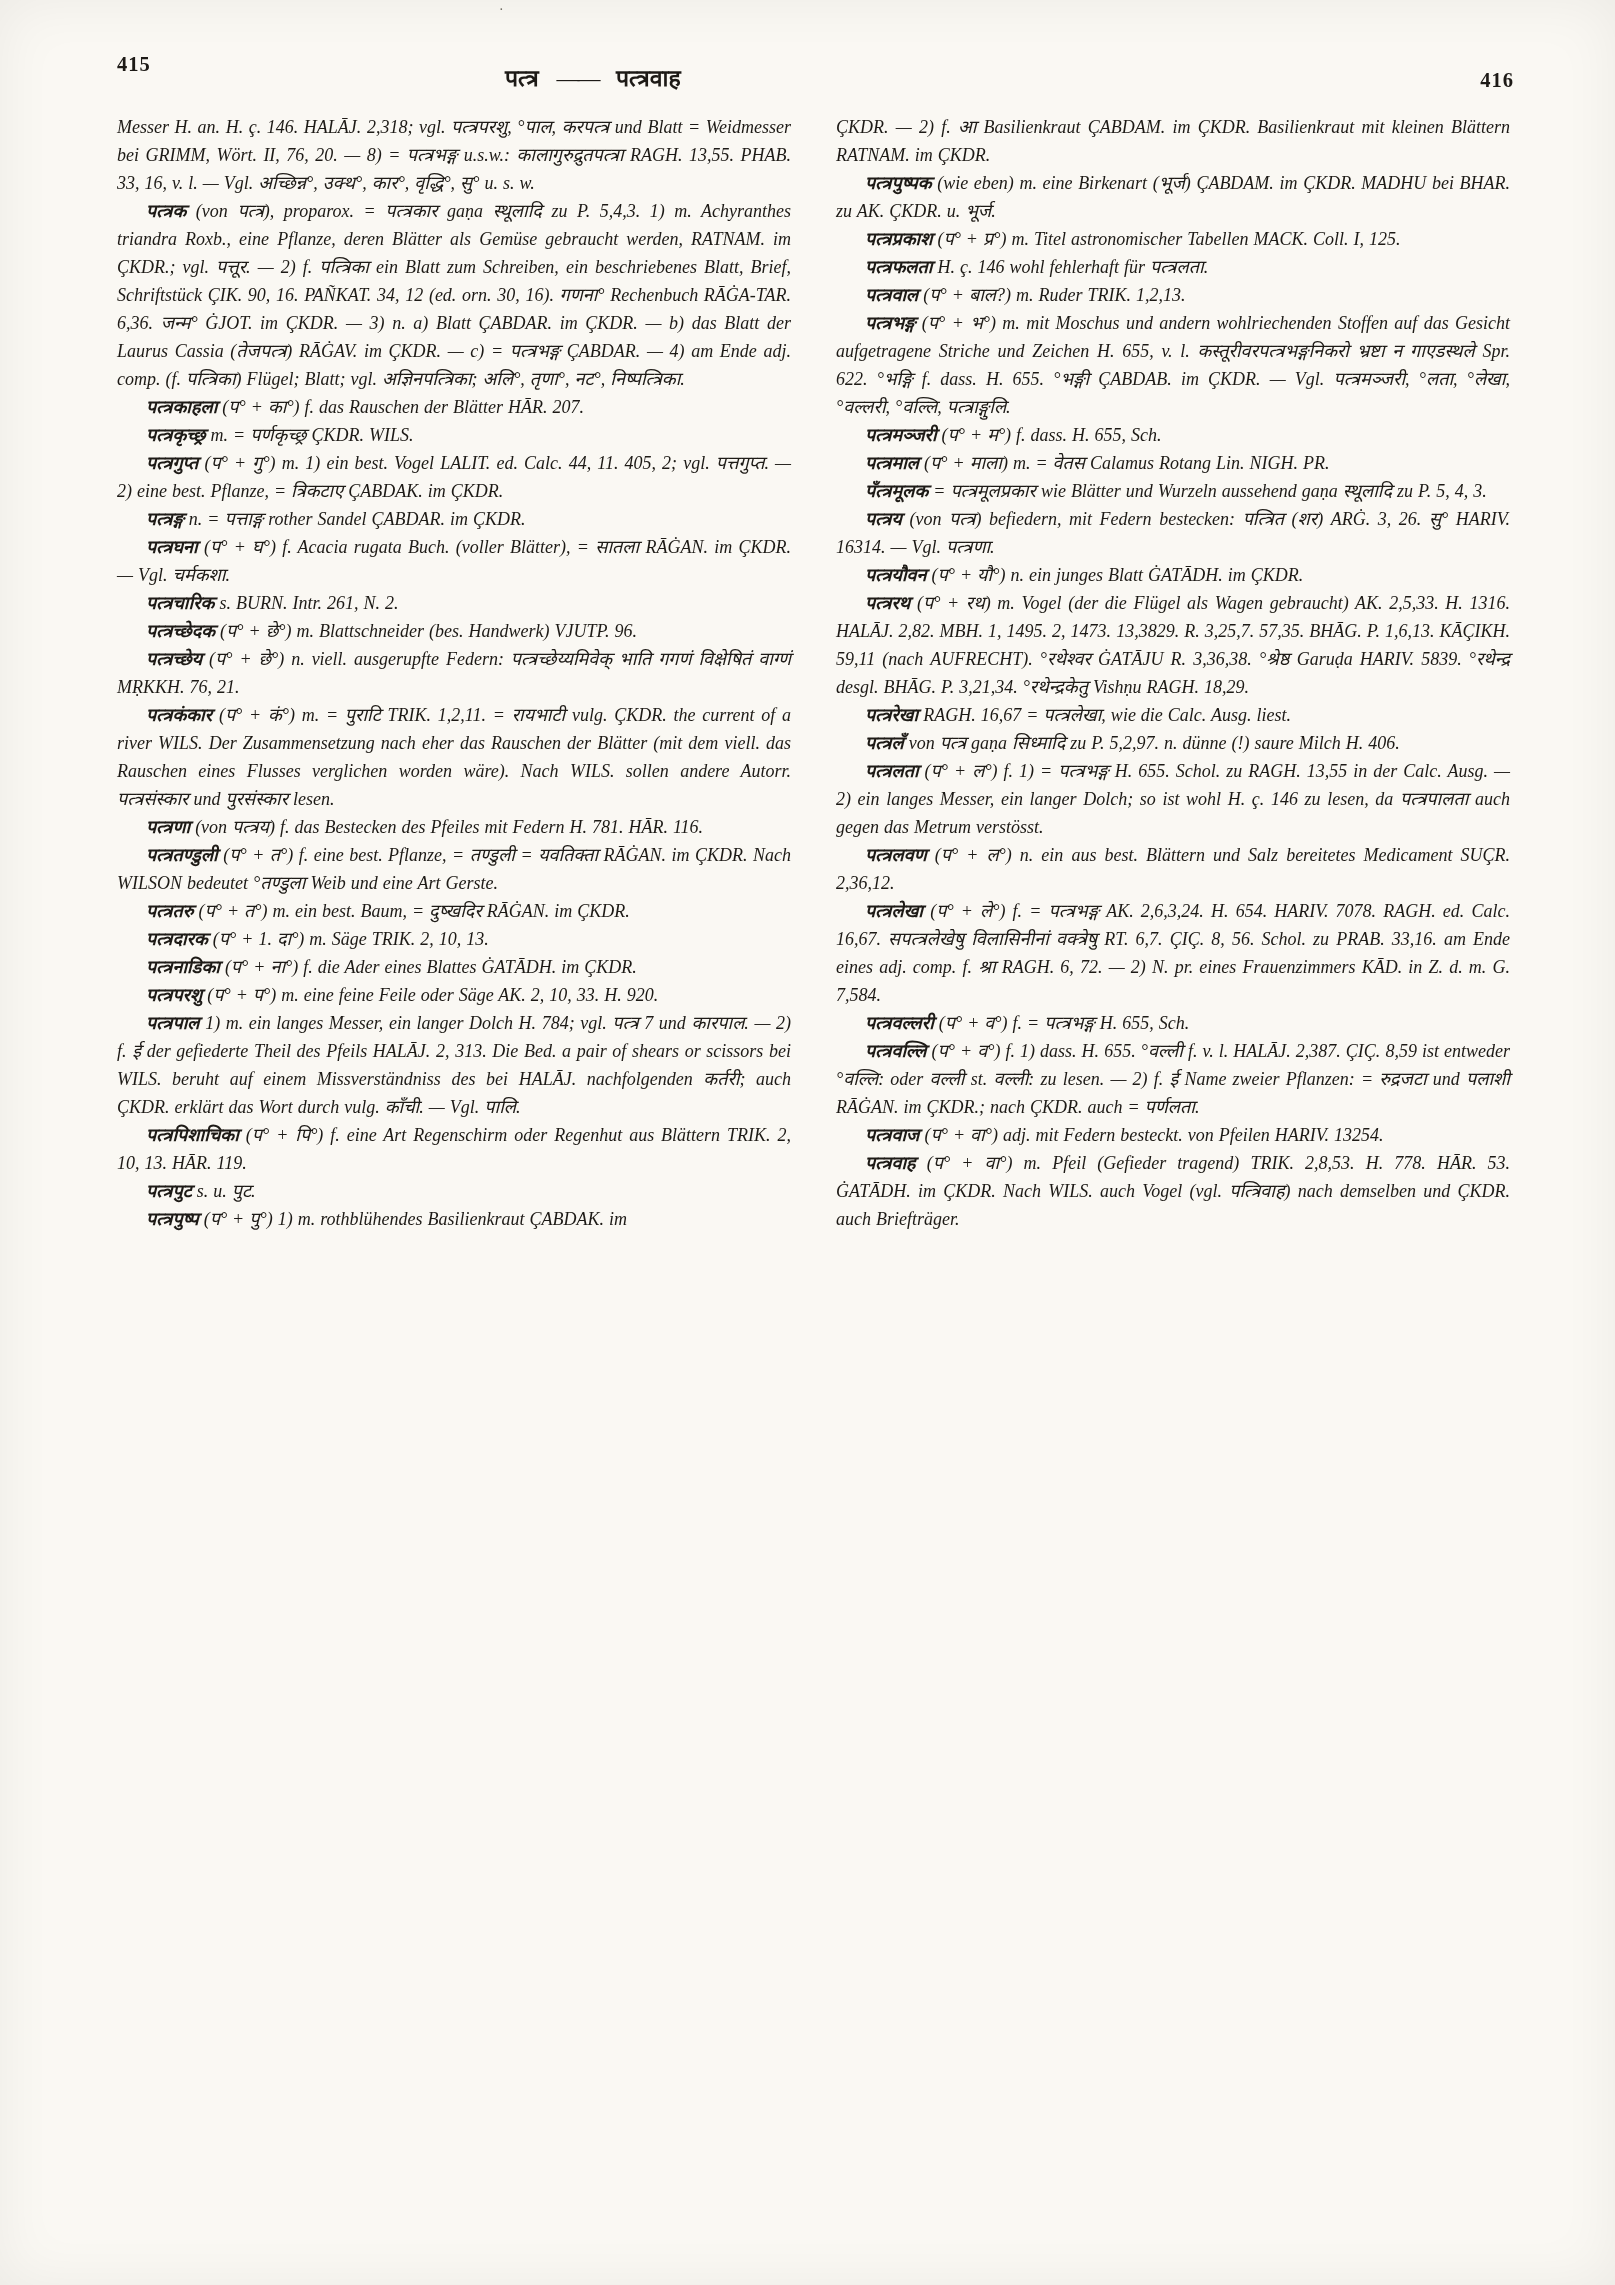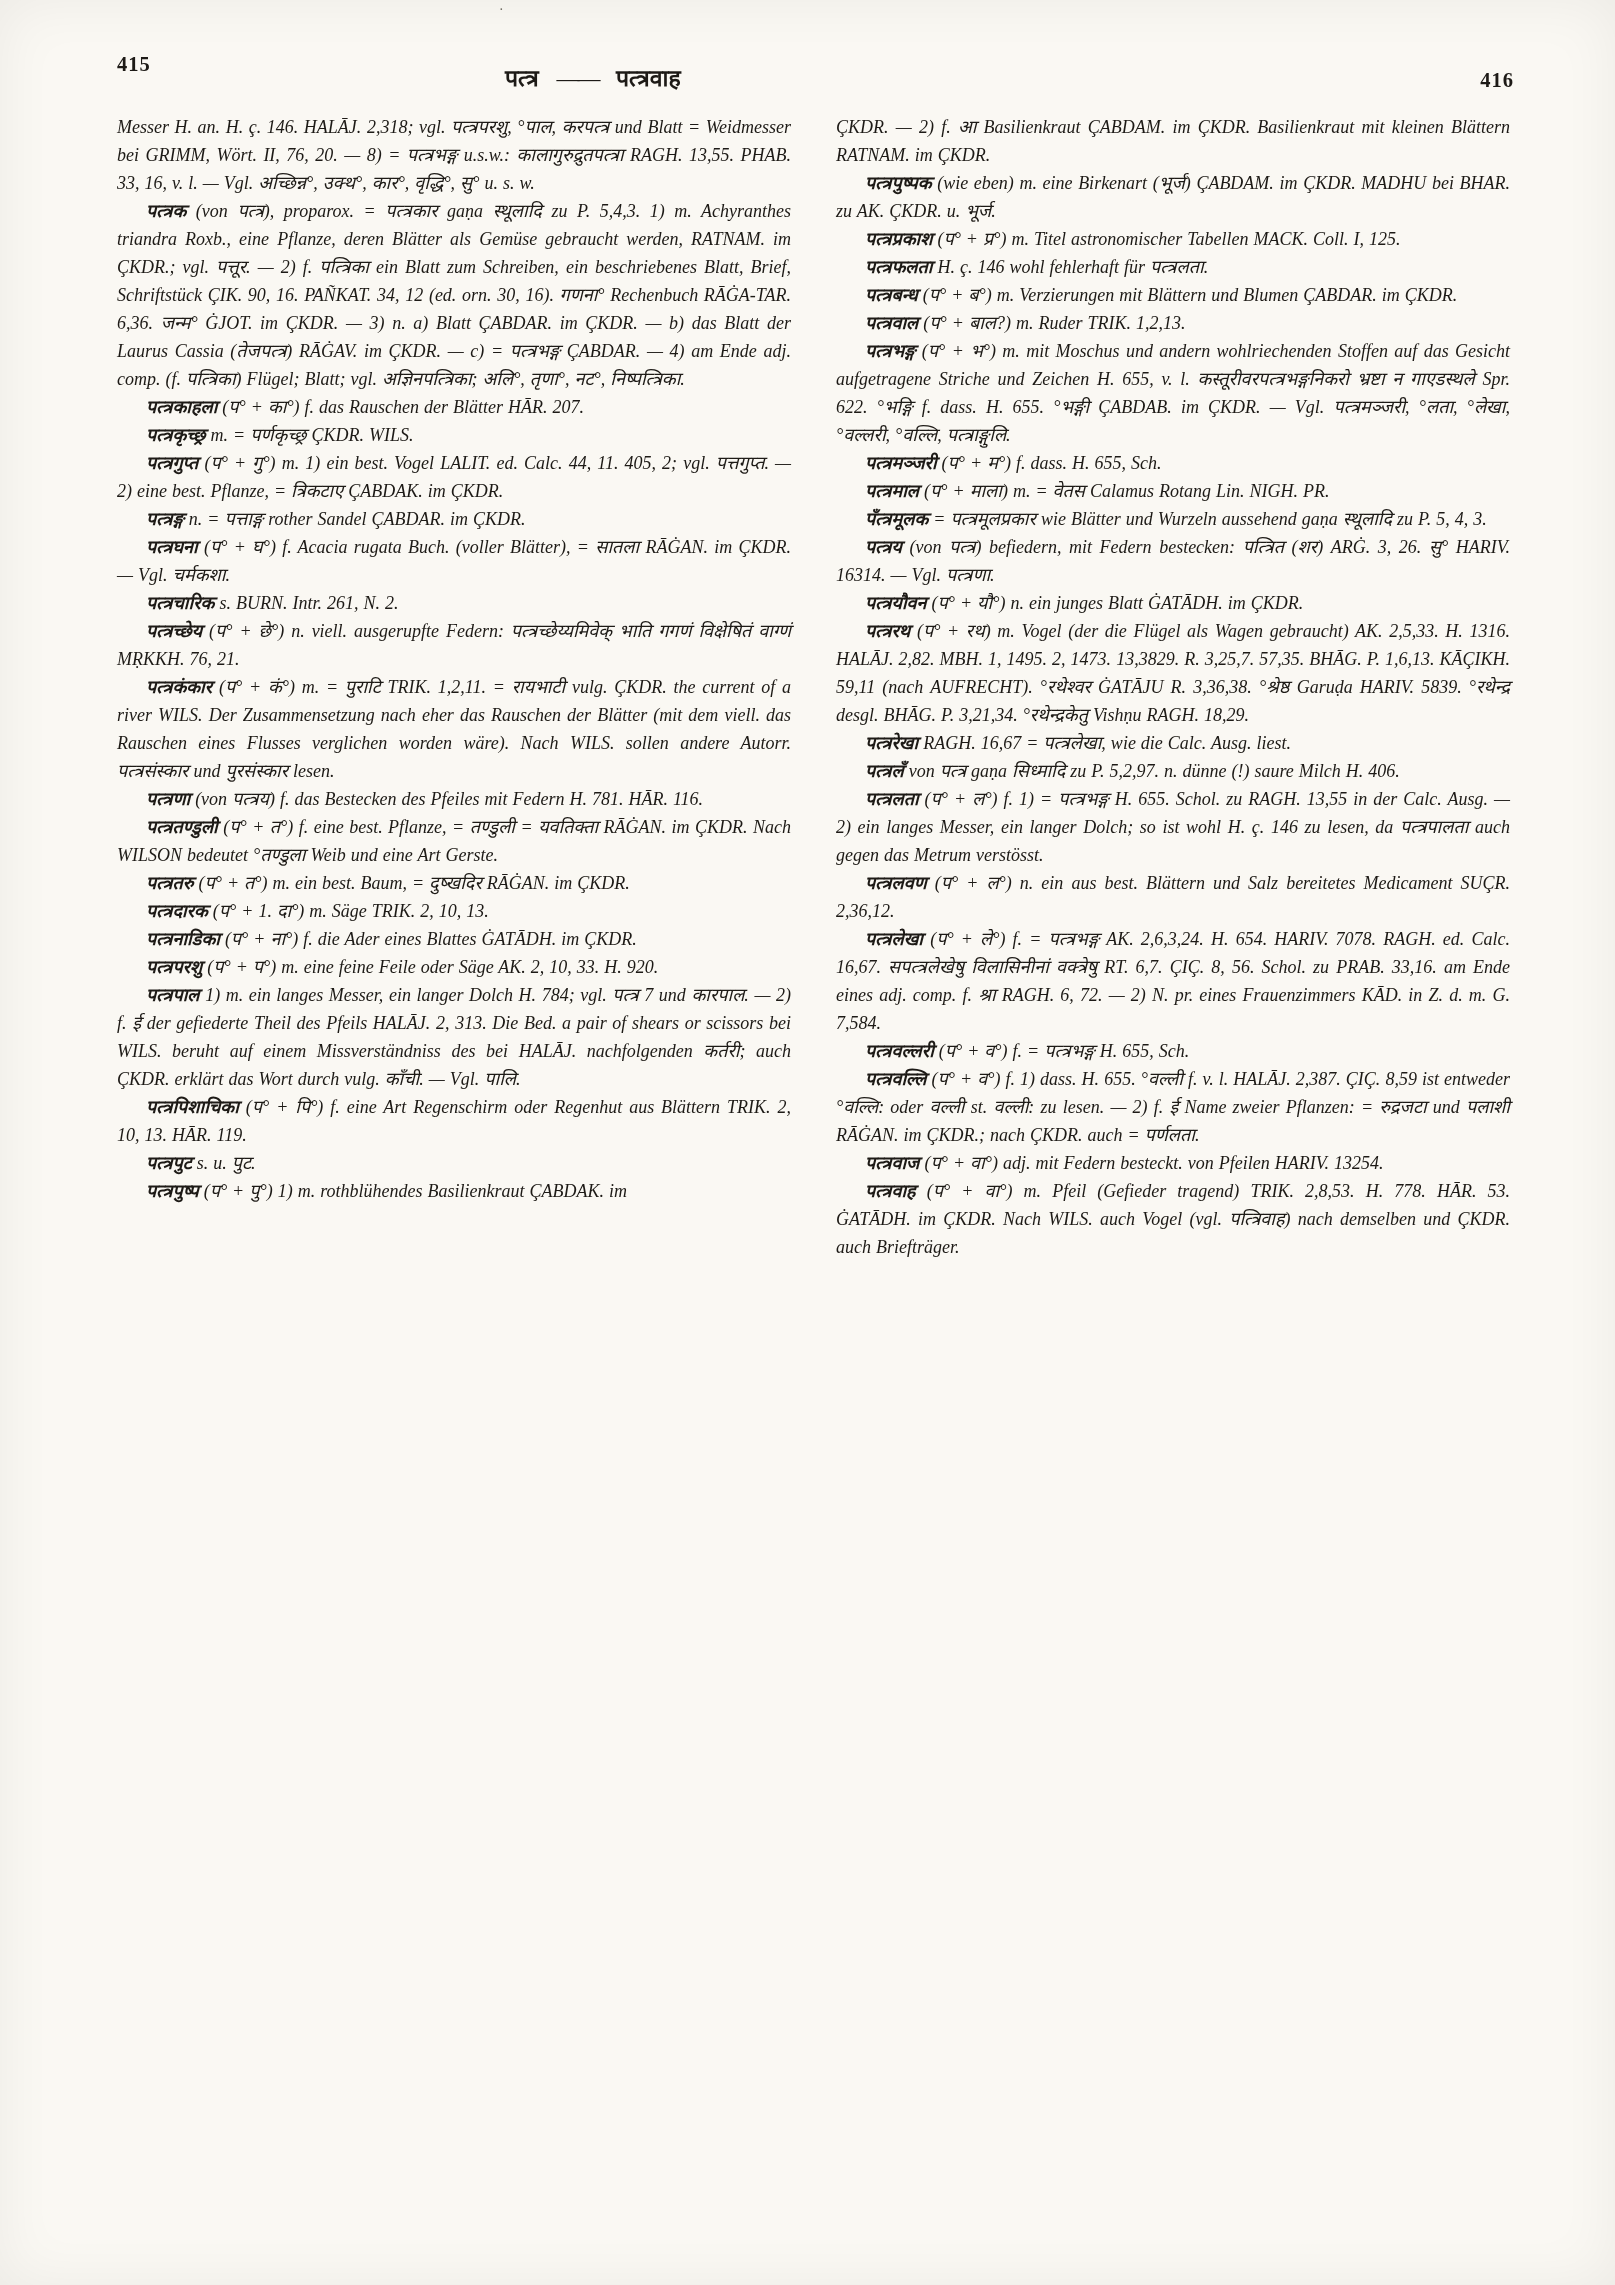--- a/index.html
+++ b/index.html
@@ -96,39 +96,39 @@
   <div class="columns">
     <div class="col">
         <p class="entry cont"><span>Messer H. an. H. ç. 146. HALĀJ. 2,318; vgl. पत्त्रपरशु, °पाल, करपत्त्र und Blatt = Weidmesser bei GRIMM, Wört. II, 76, 20. — 8) = पत्त्रभङ्ग u.s.w.: कालागुरुद्रुतपत्त्रा RAGH. 13,55. PHAB. 33, 16, v. l. — Vgl. अच्छिन्न°, उक्थ°, कार°, वृद्धि°, सु° u. s. w.</span></p>
         <p class="entry"><span class="hw">पत्त्रक</span> <span>(von पत्त्र), proparox. = पत्त्रकार gaṇa स्थूलादि zu P. 5,4,3. 1) m. Achyranthes triandra Roxb., eine Pflanze, deren Blätter als Gemüse gebraucht werden, RATNAM. im ÇKDR.; vgl. पत्तूर. — 2) f. पत्त्रिका ein Blatt zum Schreiben, ein beschriebenes Blatt, Brief, Schriftstück ÇIK. 90, 16. PAÑKAT. 34, 12 (ed. orn. 30, 16). गणना° Rechenbuch RĀĠA-TAR. 6,36. जन्म° ĠJOT. im ÇKDR. — 3) n. a) Blatt ÇABDAR. im ÇKDR. — b) das Blatt der Laurus Cassia (तेजपत्त्र) RĀĠAV. im ÇKDR. — c) = पत्त्रभङ्ग ÇABDAR. — 4) am Ende adj. comp. (f. पत्त्रिका) Flügel; Blatt; vgl. अज्ञिनपत्त्रिका; अलि°, तृणा°, नट°, निष्पत्त्रिका.</span></p>
         <p class="entry"><span class="hw">पत्त्रकाहला</span> <span>(प° + का°) f. das Rauschen der Blätter HĀR. 207.</span></p>
         <p class="entry"><span class="hw">पत्त्रकृच्छ्र</span> <span>m. = पर्णकृच्छ्र ÇKDR. WILS.</span></p>
         <p class="entry"><span class="hw">पत्त्रगुप्त</span> <span>(प° + गु°) m. 1) ein best. Vogel LALIT. ed. Calc. 44, 11. 405, 2; vgl. पत्तगुप्त. — 2) eine best. Pflanze, = त्रिकटाए ÇABDAK. im ÇKDR.</span></p>
         <p class="entry"><span class="hw">पत्त्रङ्ग</span> <span>n. = पत्ताङ्ग rother Sandel ÇABDAR. im ÇKDR.</span></p>
         <p class="entry"><span class="hw">पत्त्रघना</span> <span>(प° + घ°) f. Acacia rugata Buch. (voller Blätter), = सातला RĀĠAN. im ÇKDR. — Vgl. चर्मकशा.</span></p>
         <p class="entry"><span class="hw">पत्त्रचारिक</span> <span>s. BURN. Intr. 261, N. 2.</span></p>
+        <p class="entry"><span class="hw">पत्त्रच्छेदक</span> <span>(प° + छे°) m. Blattschneider (bes. Handwerk) VJUTP. 96.</span></p>
         <p class="entry"><span class="hw">पत्त्रच्छेय</span> <span>(प° + छे°) n. viell. ausgerupfte Federn: पत्त्रच्छेय्यमिवेक् भाति गगणं विक्षेषितं वाग्णं MṚKKH. 76, 21.</span></p>
         <p class="entry"><span class="hw">पत्त्रकंकार</span> <span>(प° + कं°) m. = पुराटि TRIK. 1,2,11. = रायभाटी vulg. ÇKDR. the current of a river WILS. Der Zusammensetzung nach eher das Rauschen der Blätter (mit dem viell. das Rauschen eines Flusses verglichen worden wäre). Nach WILS. sollen andere Autorr. पत्त्रसंस्कार und पुरसंस्कार lesen.</span></p>
         <p class="entry"><span class="hw">पत्त्रणा</span> <span>(von पत्त्रय) f. das Bestecken des Pfeiles mit Federn H. 781. HĀR. 116.</span></p>
         <p class="entry"><span class="hw">पत्त्रतण्डुली</span> <span>(प° + त°) f. eine best. Pflanze, = तण्डुली = यवतिक्ता RĀĠAN. im ÇKDR. Nach WILSON bedeutet °तण्डुला Weib und eine Art Gerste.</span></p>
         <p class="entry"><span class="hw">पत्त्रतरु</span> <span>(प° + त°) m. ein best. Baum, = दुष्खदिर RĀĠAN. im ÇKDR.</span></p>
         <p class="entry"><span class="hw">पत्त्रदारक</span> <span>(प° + 1. दा°) m. Säge TRIK. 2, 10, 13.</span></p>
         <p class="entry"><span class="hw">पत्त्रनाडिका</span> <span>(प° + ना°) f. die Ader eines Blattes ĠATĀDH. im ÇKDR.</span></p>
         <p class="entry"><span class="hw">पत्त्रपरशु</span> <span>(प° + प°) m. eine feine Feile oder Säge AK. 2, 10, 33. H. 920.</span></p>
         <p class="entry"><span class="hw">पत्त्रपाल</span> <span>1) m. ein langes Messer, ein langer Dolch H. 784; vgl. पत्त्र 7 und कारपाल. — 2) f. ई der gefiederte Theil des Pfeils HALĀJ. 2, 313. Die Bed. a pair of shears or scissors bei WILS. beruht auf einem Missverständniss des bei HALĀJ. nachfolgenden कर्तरी; auch ÇKDR. erklärt das Wort durch vulg. काँची. — Vgl. पालि.</span></p>
         <p class="entry"><span class="hw">पत्त्रपिशाचिका</span> <span>(प° + पि°) f. eine Art Regenschirm oder Regenhut aus Blättern TRIK. 2, 10, 13. HĀR. 119.</span></p>
         <p class="entry"><span class="hw">पत्त्रपुट</span> <span>s. u. पुट.</span></p>
         <p class="entry"><span class="hw">पत्त्रपुष्प</span> <span>(प° + पु°) 1) m. rothblühendes Basilienkraut ÇABDAK. im</span></p>
       </div>
     <div class="col">
         <p class="entry cont"><span>ÇKDR. — 2) f. आ Basilienkraut ÇABDAM. im ÇKDR. Basilienkraut mit kleinen Blättern RATNAM. im ÇKDR.</span></p>
         <p class="entry"><span class="hw">पत्त्रपुष्पक</span> <span>(wie eben) m. eine Birkenart (भूर्ज) ÇABDAM. im ÇKDR. MADHU bei BHAR. zu AK. ÇKDR. u. भूर्ज.</span></p>
         <p class="entry"><span class="hw">पत्त्रप्रकाश</span> <span>(प° + प्र°) m. Titel astronomischer Tabellen MACK. Coll. I, 125.</span></p>
         <p class="entry"><span class="hw">पत्त्रफलता</span> <span>H. ç. 146 wohl fehlerhaft für पत्त्रलता.</span></p>
-        <p class="entry"><span class="hw">पत्त्रबन्ध</span> <span>(प° + ब°) m. Verzierungen mit Blättern und Blumen ÇABDAR. im ÇKDR.</span></p>
         <p class="entry"><span class="hw">पत्त्रवाल</span> <span>(प° + बाल?) m. Ruder TRIK. 1,2,13.</span></p>
         <p class="entry"><span class="hw">पत्त्रभङ्ग</span> <span>(प° + भ°) m. mit Moschus und andern wohlriechenden Stoffen auf das Gesicht aufgetragene Striche und Zeichen H. 655, v. l. कस्तूरीवरपत्त्रभङ्गनिकरो भ्रष्टा न गाएडस्थले Spr. 622. °भङ्गि f. dass. H. 655. °भङ्गी ÇABDAB. im ÇKDR. — Vgl. पत्त्रमञ्जरी, °लता, °लेखा, °वल्लरी, °वल्लि, पत्त्राङ्गुलि.</span></p>
         <p class="entry"><span class="hw">पत्त्रमञ्जरी</span> <span>(प° + म°) f. dass. H. 655, Sch.</span></p>
         <p class="entry"><span class="hw">पत्त्रमाल</span> <span>(प° + माला) m. = वेतस Calamus Rotang Lin. NIGH. PR.</span></p>
         <p class="entry"><span class="hw">पँत्त्रमूलक</span> <span>= पत्त्रमूलप्रकार wie Blätter und Wurzeln aussehend gaṇa स्थूलादि zu P. 5, 4, 3.</span></p>
         <p class="entry"><span class="hw">पत्त्रय</span> <span>(von पत्त्र) befiedern, mit Federn bestecken: पत्त्रित (शर) ARĠ. 3, 26. सु° HARIV. 16314. — Vgl. पत्त्रणा.</span></p>
         <p class="entry"><span class="hw">पत्त्रयौवन</span> <span>(प° + यौ°) n. ein junges Blatt ĠATĀDH. im ÇKDR.</span></p>
         <p class="entry"><span class="hw">पत्त्ररथ</span> <span>(प° + रथ) m. Vogel (der die Flügel als Wagen gebraucht) AK. 2,5,33. H. 1316. HALĀJ. 2,82. MBH. 1, 1495. 2, 1473. 13,3829. R. 3,25,7. 57,35. BHĀG. P. 1,6,13. KĀÇIKH. 59,11 (nach AUFRECHT). °रथेश्वर ĠATĀJU R. 3,36,38. °श्रेष्ठ Garuḍa HARIV. 5839. °रथेन्द्र desgl. BHĀG. P. 3,21,34. °रथेन्द्रकेतु Vishṇu RAGH. 18,29.</span></p>
         <p class="entry"><span class="hw">पत्त्ररेखा</span> <span>RAGH. 16,67 = पत्त्रलेखा, wie die Calc. Ausg. liest.</span></p>
         <p class="entry"><span class="hw">पत्त्रलँ</span> <span>von पत्त्र gaṇa सिध्मादि zu P. 5,2,97. n. dünne (!) saure Milch H. 406.</span></p>

